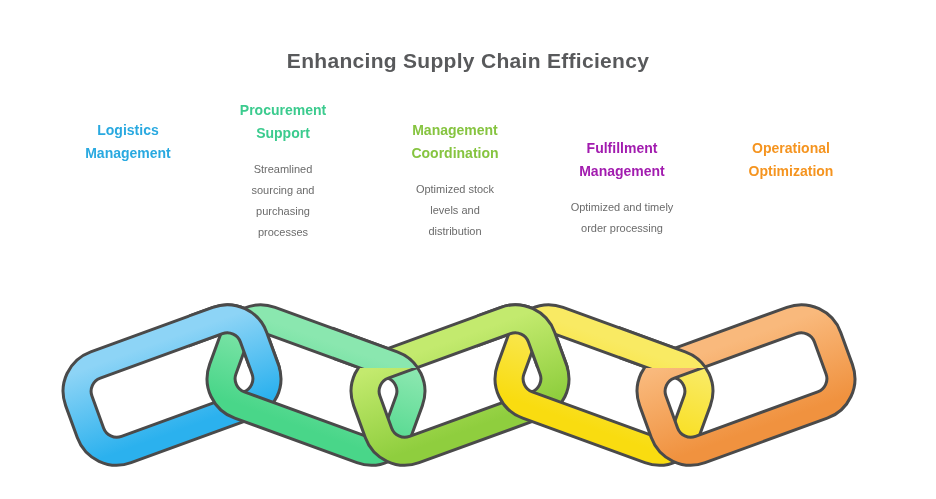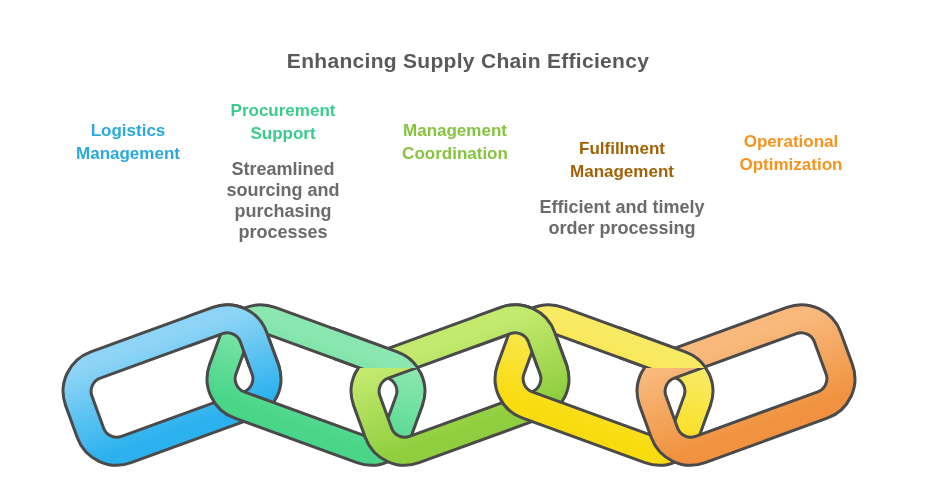--- a/index.html
+++ b/index.html
@@ -6,30 +6,30 @@
   .canvas{
     position:relative;width:936px;height:499px;background:#ffffff;overflow:hidden;
     font-family:"Liberation Sans", sans-serif;
   }
   .main-title{
     position:absolute;left:0;top:49px;width:936px;text-align:center;
     font-size:21px;font-weight:700;letter-spacing:.3px;color:#58595B;margin:0;
   }
   .col{position:absolute;width:170px;text-align:center;}
   .col .t{
-    font-size:17px;font-weight:700;line-height:23px;margin:0;white-space:pre-line;
+    font-size:14px;font-weight:700;line-height:23px;margin:0;white-space:pre-line;
   }
   .col .d{
-    font-size:18px;font-weight:700;line-height:21px;margin:14px 0 0 0;color:#6B6B6B;white-space:pre-line;
+    font-size:11px;font-weight:400;line-height:21px;margin:14px 0 0 0;color:#6B6B6B;white-space:pre-line;
   }
   .c0{left:43px;top:119px;}
   .c1{left:198px;top:99px;}
   .c2{left:370px;top:119px;}
   .c3{left:537px;top:137px;}
-  .c4{left:706px;top:130px;}
+  .c4{left:706px;top:137px;}
   .chain-svg{position:absolute;left:0;top:0;}
 </style>
 </head>
 <body>
 
 <div class="canvas">
 
   <h1 class="main-title" style="color: rgb(88, 89, 91);">Enhancing Supply Chain Efficiency</h1>
 
   <div class="col c0">
@@ -40,25 +40,28 @@
     <h2 class="t" style="color: rgb(59, 203, 142);">Procurement
 Support</h2>
     <p class="d">Streamlined
 sourcing and
 purchasing
 processes</p>
   </div>
   <div class="col c2">
     <h2 class="t" style="color: rgb(134, 196, 64);">Management
 Coordination</h2>
+    <p class="d">Optimized stock
+levels and
+distribution</p>
   </div>
   <div class="col c3">
-    <h2 class="t" style="color: #a16207;">Fulfillment
+    <h2 class="t" style="color: #a21caf;">Fulfillment
 Management</h2>
-    <p class="d">Efficient and timely
+    <p class="d">Optimized and timely
 order processing</p>
   </div>
   <div class="col c4">
     <h2 class="t" style="color: rgb(245, 148, 31);">Operational
 Optimization</h2>
   </div>
 
   <svg class="chain-svg" width="936" height="499" viewBox="0 0 936 499">
     <defs>
       <linearGradient id="grad0" x1="0" y1="0" x2="0" y2="1">

